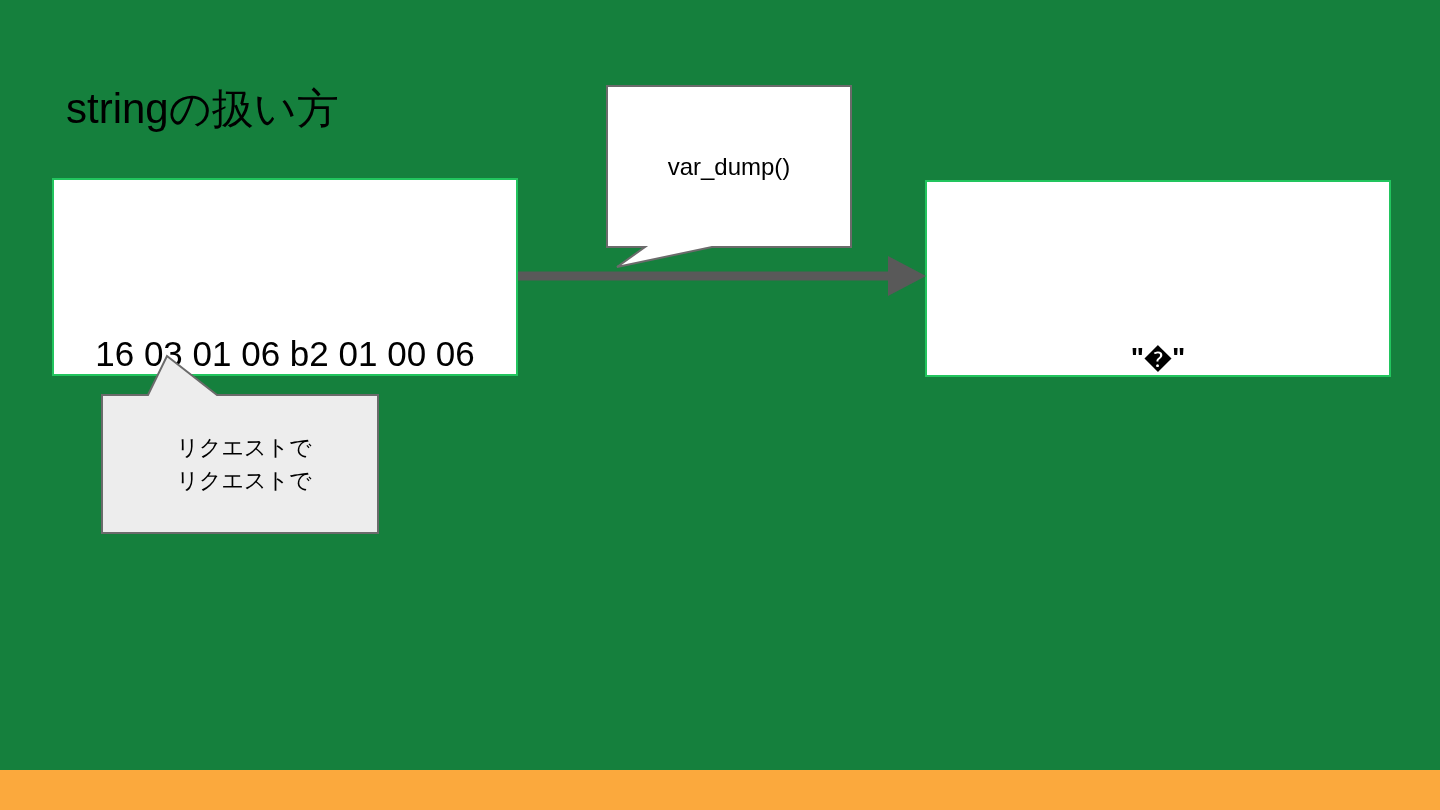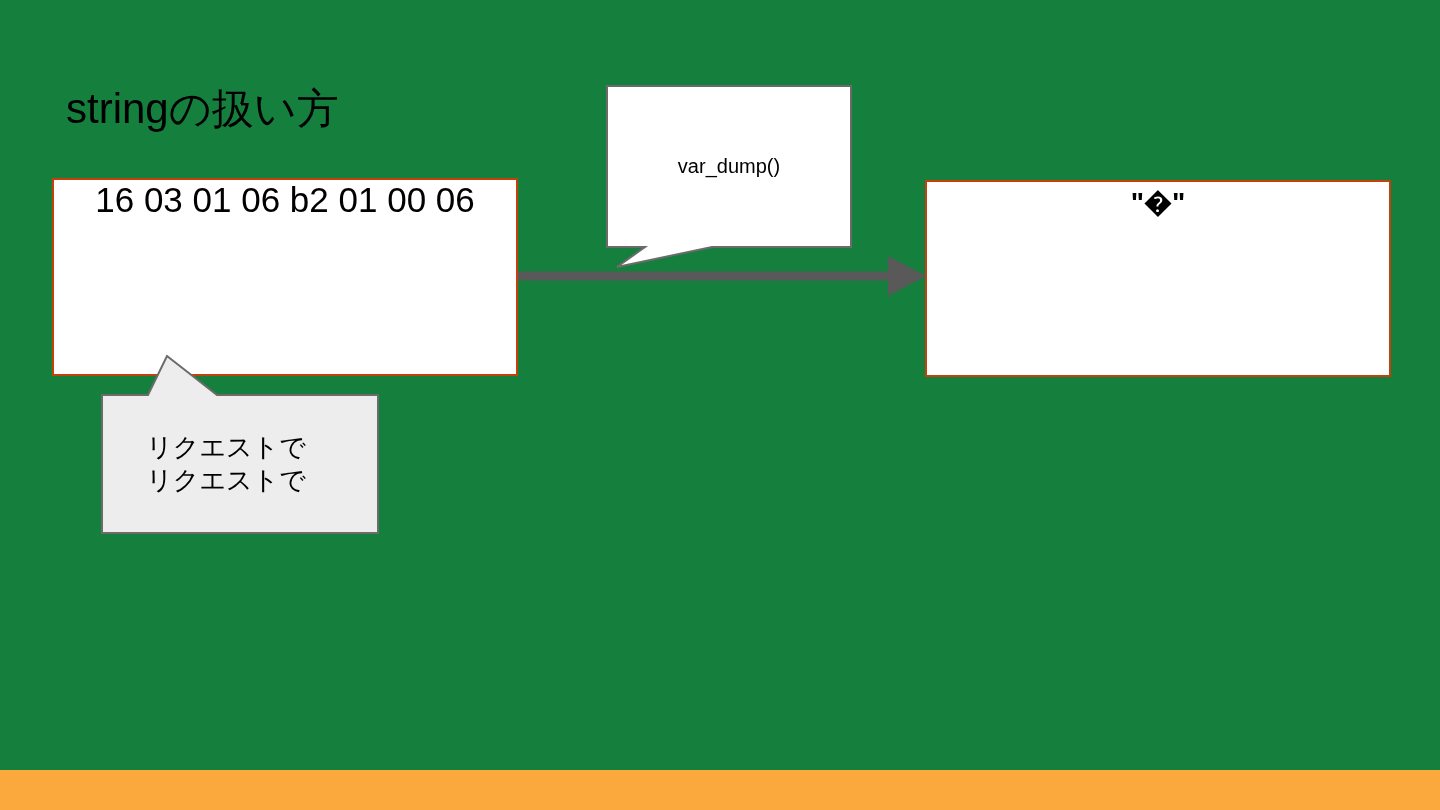--- a/index.html
+++ b/index.html
@@ -21,24 +21,24 @@
     left: 66px;
     top: 84px;
     font-size: 42px;
     line-height: 1.2;
     color: #000000;
     white-space: nowrap;
     z-index: 1;
   }
   .shape-box {
     position: absolute;
-    border: 2px solid #c2410c;
+    border: 2px solid #22c55e;
     background: #ffffff;
     display: flex;
-    align-items: flex-start;
+    align-items: flex-end;
     justify-content: center;
     box-sizing: border-box;
     z-index: 1;
   }
   .box-source {
     left: 52px;
     top: 178px;
     width: 466px;
     height: 198px;
   }
@@ -76,28 +76,28 @@
     justify-content: center;
     text-align: center;
     z-index: 3;
     color: #000000;
   }
   .callout-label-function {
     left: 607px;
     top: 86px;
     width: 244px;
     height: 161px;
-    font-size: 20px;
+    font-size: 24px;
   }
   .callout-label-request {
-    left: 88px;
+    left: 106px;
     top: 395px;
     width: 276px;
     height: 138px;
-    font-size: 26px;
+    font-size: 22px;
     line-height: 33px;
   }
   .footer-bar {
     position: absolute;
     left: 0;
     top: 770px;
     width: 1440px;
     height: 40px;
     background: #fba93d;
     z-index: 1;

